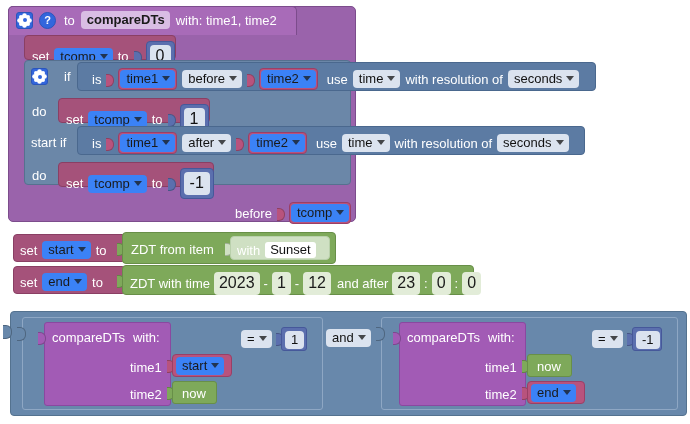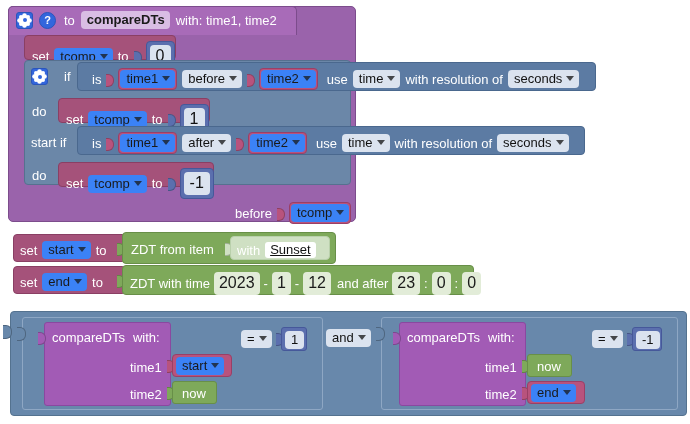--- a/index.html
+++ b/index.html
@@ -21,21 +21,21 @@
     white-space:nowrap;box-sizing:border-box;
   }
   .caret{width:0;height:0;border-left:4px solid transparent;border-right:4px solid transparent;border-top:5px solid currentColor;opacity:.75;display:inline-block;}
 
   
   .f-purple{background:#d9bde4;color:#1a1a1a;}
   .f-pink{background:#3b82f6;color:#1a1a1a;}
   .f-blue{background:#dbe3ef;color:#111;}
   .f-num{background:#dbe3ef;color:#111;border-radius:4px;padding:2px 6px 3px;}
   .f-green{background:#e2ecd8;color:#1a1a1a;border-radius:4px;padding:2px 5px 3px;}
-  .f-white{background:#ffffff;color:#111;border-radius:3px;padding:1px 5px 2px;text-decoration:underline;}
+  .f-white{background:#ffffff;color:#111;border-radius:3px;padding:1px 5px 2px;}
 
   
   .c-proc   {background:#9a63ab;border:1px solid #7c4c8c;}
   .c-procmid{background:#a86bb8;}
   .c-set    {background:#a5527a;border:1px solid #8a3f64;}
   .c-if     {background:#6b87a8;border:1px solid #56708f;}
   .c-cmp    {background:#5c7ba3;border:1px solid #4a688e;}
   .c-varpill{background:#b8537d;border:1px solid #9a3f66;}
   .c-math   {background:#5b6fae;border:1px solid #46589a;}
   .c-green  {background:#7ea95a;border:1px solid #688f48;}

